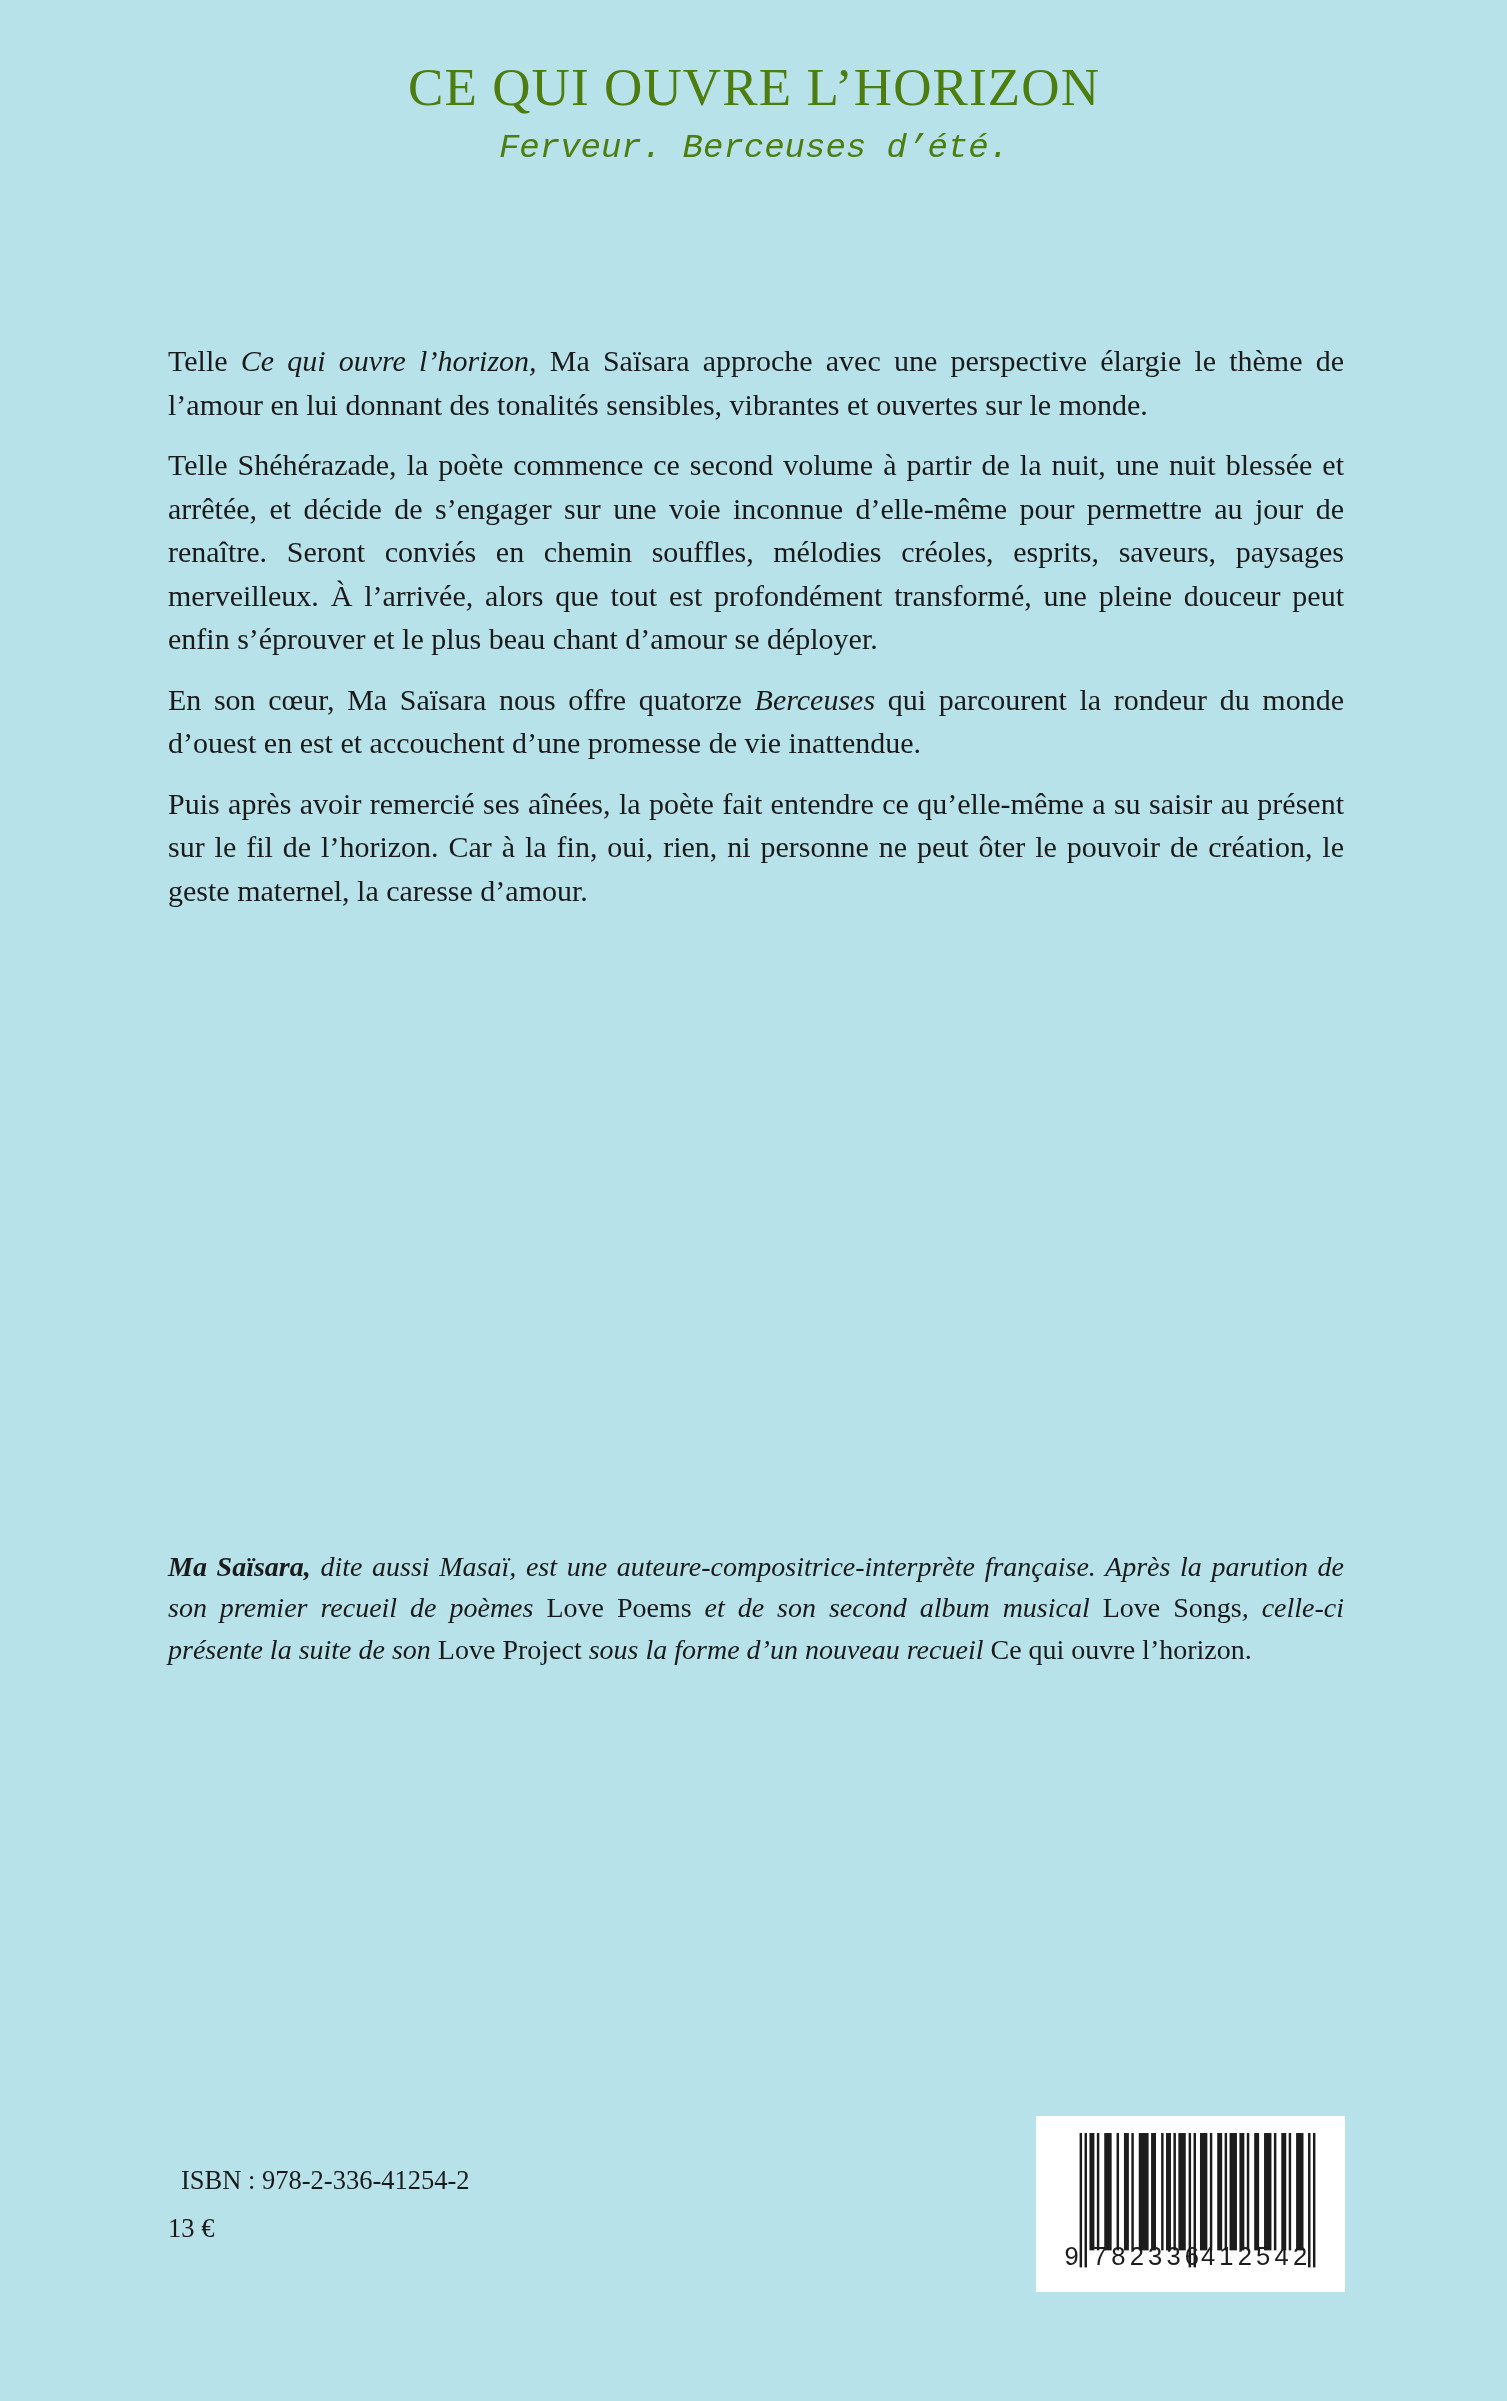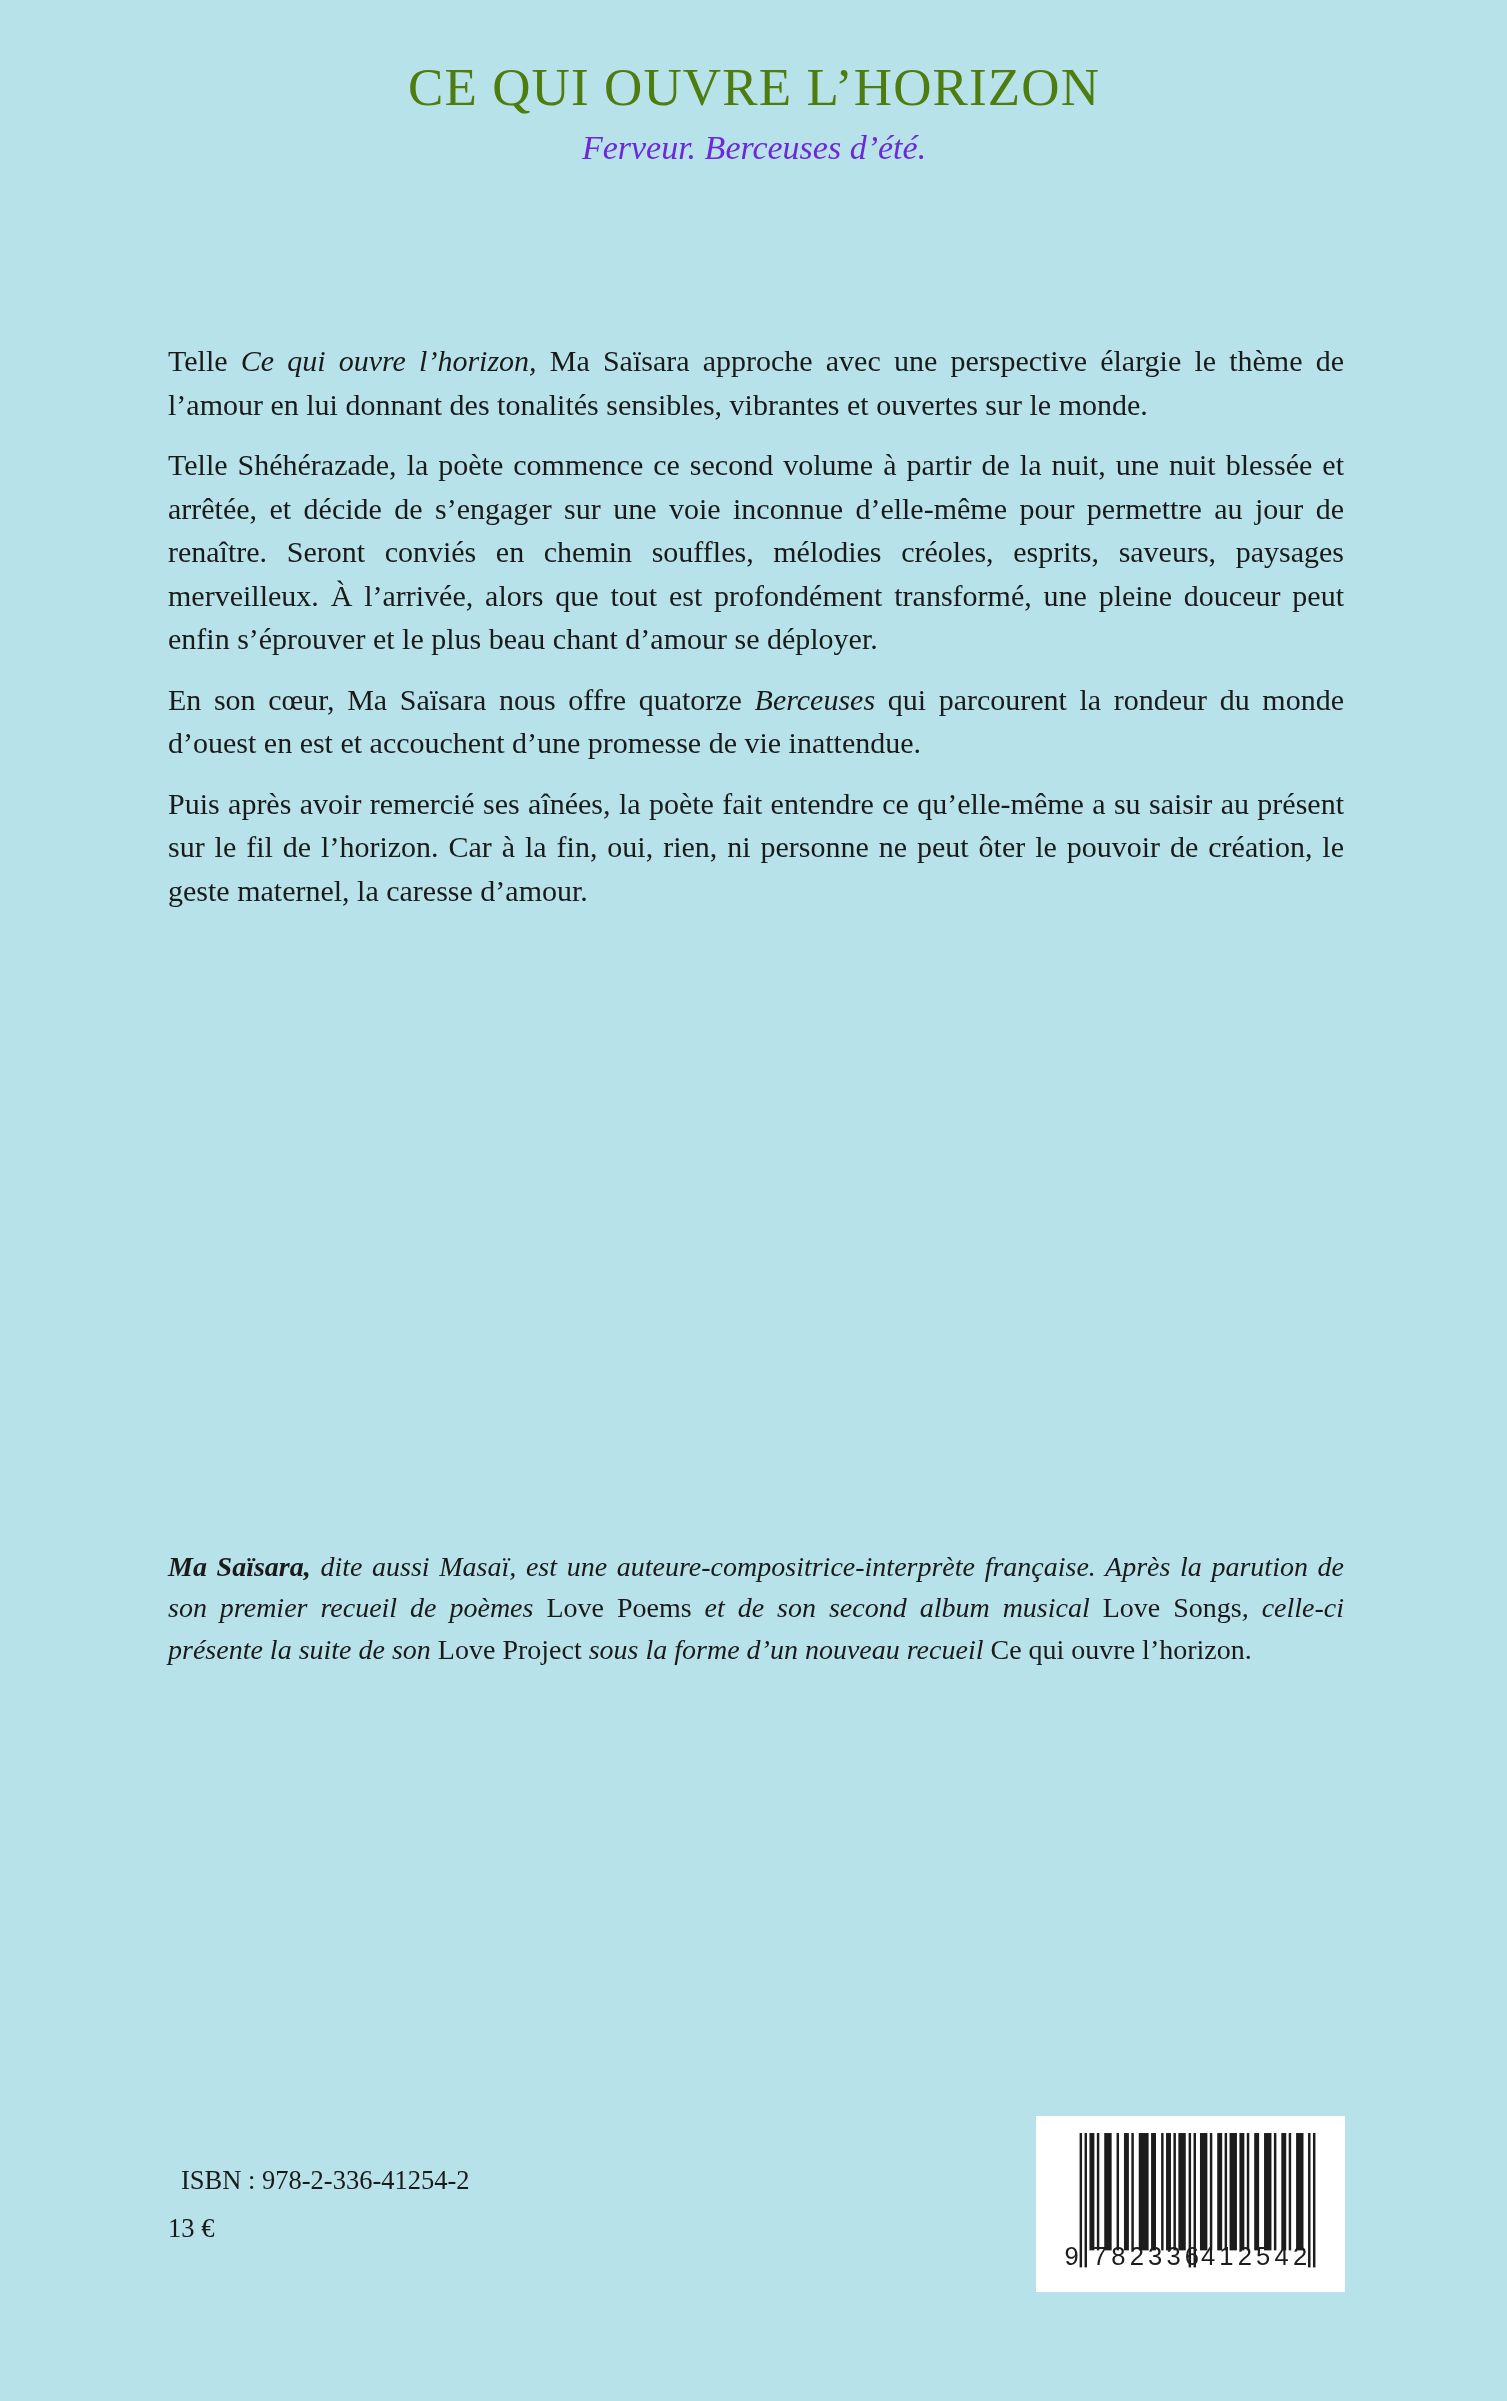--- a/index.html
+++ b/index.html
@@ -34,26 +34,26 @@
     color: #4d7c0f;
     font-size: 53px;
     line-height: 1.08;
     letter-spacing: 1.1px;
     font-weight: normal;
     margin: 0;
     font-family: "Liberation Serif", "DejaVu Serif", serif;
     white-space: nowrap;
   }
   .book-subtitle {
-    color: #6d28d9;
+    color: #4d7c0f;
     font-size: 34px;
     font-style: italic;
     margin: 13.2px 0 0 0;
     font-weight: normal;
-    font-family: Liberation Serif, serif;
+    font-family: Liberation Mono, monospace;
   }
 
   
   .blurb {
     position: absolute;
     top: 339px;
     left: 168px;
     width: 1176px;
   }
   .blurb p {

